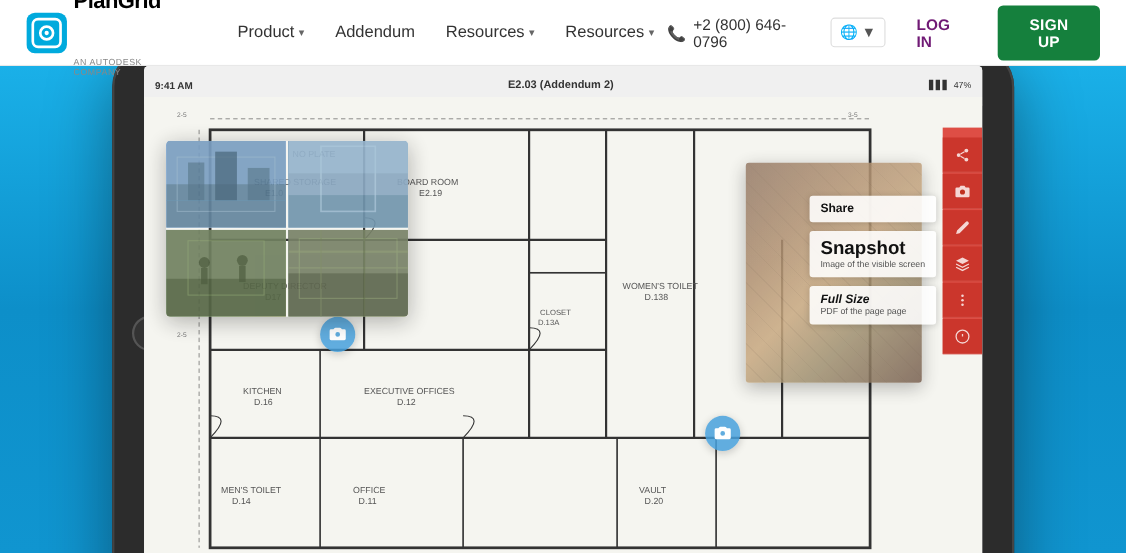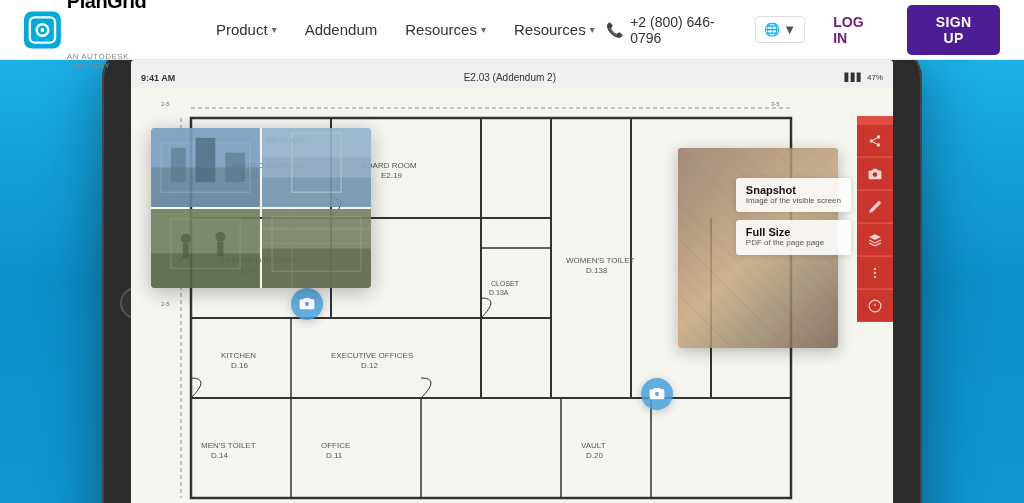--- a/index.html
+++ b/index.html
@@ -98,21 +98,21 @@
       color: #555;
     }
     .login-btn {
       color: #701a75;
       font-size: 14px;
       font-weight: 600;
       cursor: pointer;
       padding: 8px 12px;
     }
     .signup-btn {
-      background: #4c1d95;
+      background: #15803d;
       color: #fff;
       font-size: 14px;
       font-weight: 700;
       cursor: pointer;
       padding: 9px 18px;
       border-radius: 5px;
       border: none;
       letter-spacing: 0.3px;
     }
 
@@ -174,21 +174,21 @@
       display: flex;
       align-items: center;
       justify-content: space-between;
       padding: 0 10px;
       font-size: 9px;
       color: #333;
       border-bottom: 1px solid #ddd;
     }
     .tablet-topbar-center {
       font-size: 10px;
-      font-weight: 400;
+      font-weight: 700;
       color: #333;
     }
     .tablet-topbar-right {
       display: flex;
       align-items: center;
       gap: 4px;
       font-size: 9px;
     }
 
     
@@ -522,25 +522,28 @@
         </div>
 
         
         <div class="construction-photo-right">
           
         </div>
 
         
         <div style="position:absolute;right:42px;top:90px;z-index:9;display:flex;flex-direction:column;gap:0;">
           <div style="padding:6px 10px;background:rgba(255,255,255,0.88);border-radius:3px;margin-bottom:8px;box-shadow:0 1px 6px rgba(0,0,0,0.15);">
-            <div style="font-size:11px;font-weight:700;color:#111;">Snapshot</div>
+            <div style="font-size:11px;font-weight:700;color:#111;">Share</div>
+          </div>
+          <div style="padding:6px 10px;background:rgba(255,255,255,0.88);border-radius:3px;margin-bottom:8px;box-shadow:0 1px 6px rgba(0,0,0,0.15);">
+            <div style="font-size:17px;font-weight:700;color:#111;">Snapshot</div>
             <div style="font-size:8px;color:#555;line-height:1.3;">Image of the visible screen</div>
           </div>
           <div style="padding:6px 10px;background:rgba(255,255,255,0.88);border-radius:3px;margin-bottom:8px;box-shadow:0 1px 6px rgba(0,0,0,0.15);">
-            <div style="font-size:11px;font-weight:700;color:#111;">Full Size</div>
+            <div style="font-size:11px;font-weight:700;color:#111;font-style:italic;">Full Size</div>
             <div style="font-size:8px;color:#555;line-height:1.3;">PDF of the page page</div>
           </div>
         </div>
 
         
         <div class="side-toolbar">
           <div style="height:8px;"></div>
           <div class="toolbar-btn">
             <svg viewBox="0 0 24 24">
                 <circle cx="18" cy="5" r="3" fill="rgba(255,255,255,0.8)"></circle>

